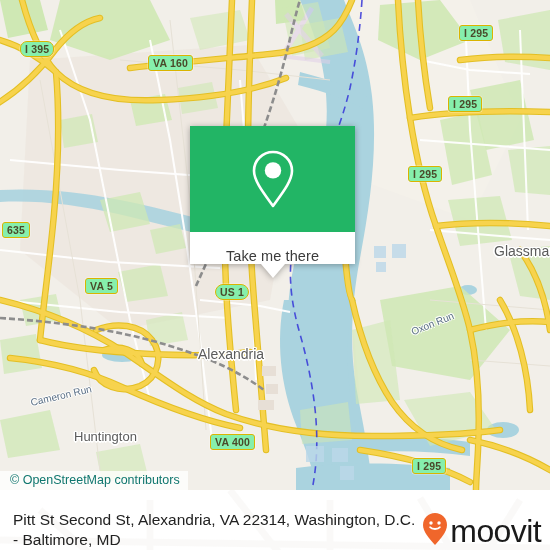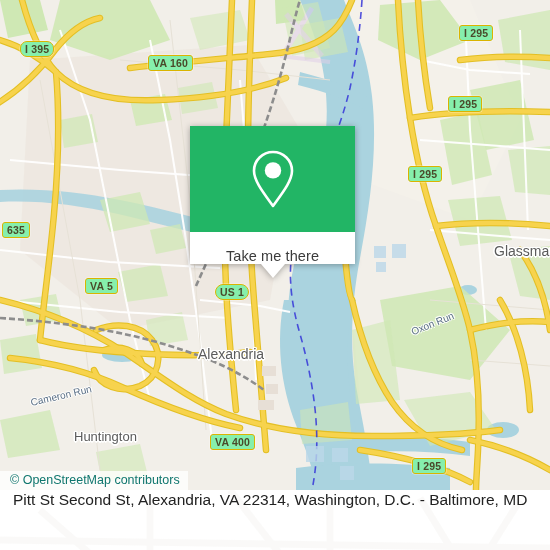--- a/index.html
+++ b/index.html
@@ -93,21 +93,21 @@
   .footer{
     position:absolute;left:0;top:490px;width:550px;height:60px;
     background:#ffffff;overflow:hidden;
   }
   .footer-wm{
     position:absolute;left:0;top:-470px;width:550px;height:550px;
     opacity:.12;pointer-events:none;
   }
   .footer-inner{
     position:absolute;left:0;top:0;width:550px;height:60px;
-    display:flex;align-items:flex-start;
+    display:flex;align-items:flex-end;
   }
   .footer-title{
     flex:1 1 auto;
     padding-left:13px;padding-right:6px;
     font-size:15.5px;line-height:20px;color:#222;
   }
   .moovit{
     flex:0 0 auto;display:flex;align-items:center;padding-right:9px;
   }
   .moovit-mark{display:block;}
@@ -355,15 +355,26 @@
         <path d="M150,480 L150,560"></path>
         <path d="M230,470 L300,560"></path>
         <path d="M330,480 L330,560"></path>
         <path d="M420,478 L470,560"></path>
         <path d="M520,480 L470,560"></path>
         <path d="M0,520 L550,528"></path>
       </g>
     </svg>
     <div class="footer-inner">
       <div class="footer-title">Pitt St Second St, Alexandria, VA 22314, Washington, D.C. - Baltimore, MD</div>
+      <div class="moovit">
+        <span class="moovit-mark">
+          <svg width="26" height="34" viewBox="0 0 26 34" aria-hidden="true">
+            <path d="M13 1 C6.4 1 1 6.3 1 12.9 C1 19.3 7 26.2 13 33 C19 26.2 25 19.3 25 12.9 C25 6.3 19.6 1 13 1 Z" fill="#f0662b"></path>
+            <circle cx="9" cy="11" r="1.7" fill="#ffffff"></circle>
+            <circle cx="17" cy="11" r="1.7" fill="#ffffff"></circle>
+            <path d="M8.2 15.3 C9.9 17.6 16.1 17.6 17.8 15.3" fill="none" stroke="#ffffff" stroke-width="1.9" stroke-linecap="round"></path>
+          </svg>
+        </span>
+        <span class="moovit-word">moovit</span>
+      </div>
     </div>
   </div>
 </div>
 
 </body></html>

